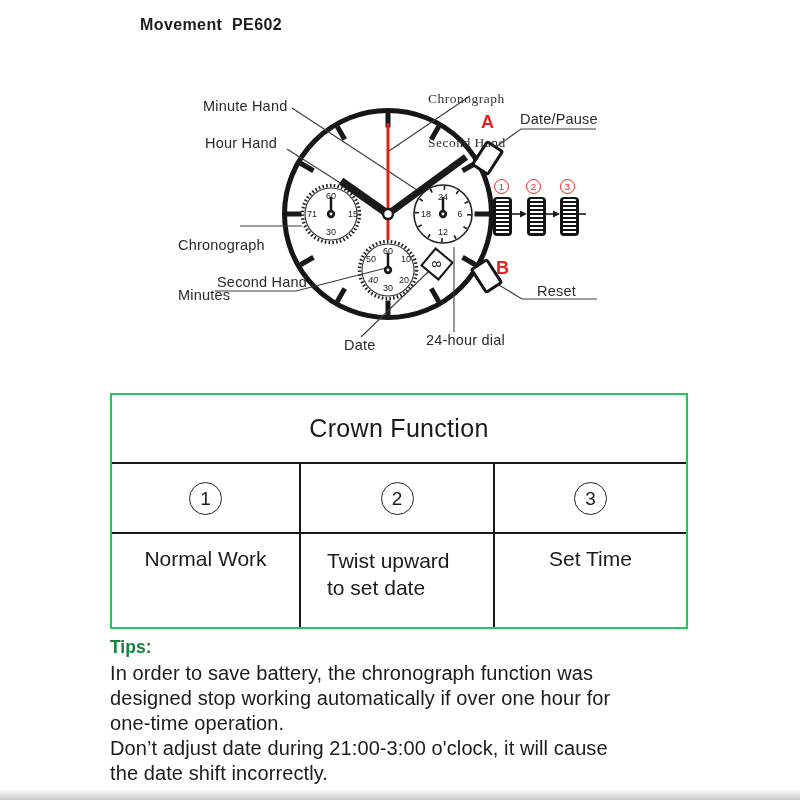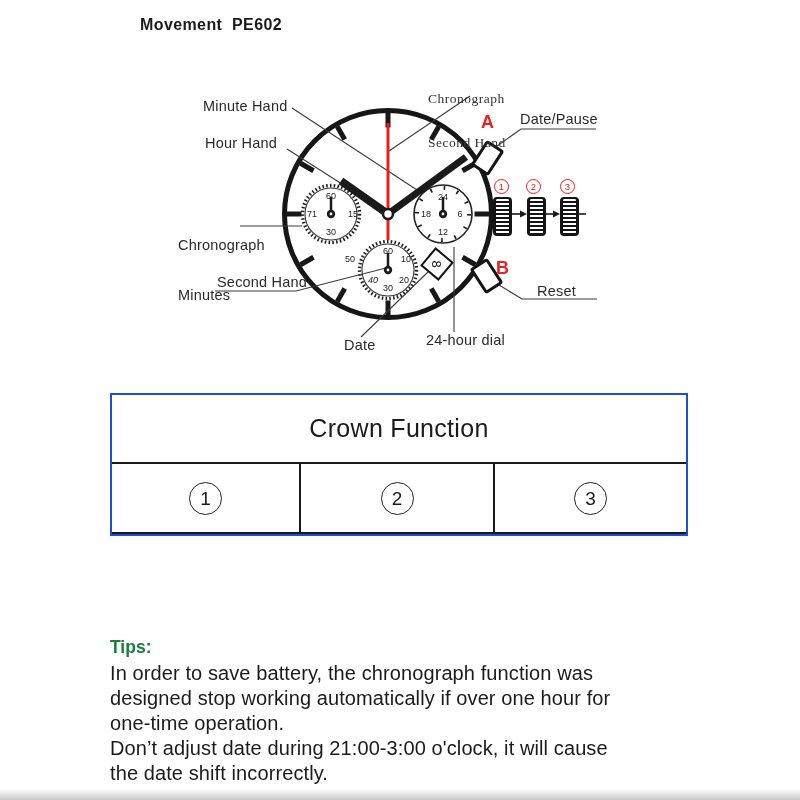--- a/index.html
+++ b/index.html
@@ -28,21 +28,21 @@
   .pusher{position:absolute;width:15px;height:24px;border:3px solid #141414;border-radius:3px;
           background:#fff;}
   .crown{position:absolute;width:13px;height:35px;border:2px solid #141414;
          border-left-width:3px;border-right-width:3px;border-radius:4px;
          background:repeating-linear-gradient(to bottom,#fff 0 2px,#141414 2px 4px);}
   .red-circle-num{position:absolute;width:13px;height:13px;border:1.3px solid #e8231f;
                   border-radius:50%;color:#e8231f;font-size:9.5px;line-height:13px;
                   text-align:center;}
 
   
-  .crown-table{position:absolute;left:110px;top:393px;width:578px;border:2px solid #1d4ed8;
+  .crown-table{position:absolute;left:110px;top:393px;width:578px;border:2px solid #22c55e;
                box-sizing:border-box;background:#fff;}
   .ct-header{height:67px;border-bottom:2px solid #1a1a1a;display:flex;align-items:center;
              justify-content:center;font-size:25px;color:#1b1b1b;letter-spacing:.3px;}
   .ct-row{display:flex;}
   .ct-row2{height:68px;border-bottom:2px solid #1a1a1a;}
   .ct-row3{height:93px;}
   .ct-cell{box-sizing:border-box;display:flex;justify-content:center;}
   .ct-c1{width:187px;}
   .ct-c2{width:196px;border-left:2px solid #1a1a1a;border-right:2px solid #1a1a1a;}
   .ct-c3{width:191px;flex:1;}
@@ -149,21 +149,21 @@
     <span class="subnum" style="left:443px;top:197px;">24</span>
     <span class="subnum" style="left:460px;top:214px;">6</span>
     <span class="subnum" style="left:443px;top:232px;">12</span>
     <span class="subnum" style="left:426px;top:214px;">18</span>
 
     <span class="subnum" style="left:388px;top:251px;">60</span>
     <span class="subnum" style="left:406px;top:259px;">10</span>
     <span class="subnum" style="left:404px;top:280px;">20</span>
     <span class="subnum" style="left:388px;top:288px;">30</span>
     <span class="subnum" style="left:373px;top:280px;font-style:italic;">40</span>
-    <span class="subnum" style="left:350px;top:259px;text-align:center;">50</span>
+    <span class="subnum" style="left:371px;top:259px;text-align:center;">50</span>
 
     <div class="date-window">
       <span>8</span>
     </div>
 
     <div class="pusher" style="left:477px;top:143px;transform:rotate(33deg);"></div>
     <div class="pusher" style="left:476px;top:261px;transform:rotate(-33deg);"></div>
 
     <div class="crown" style="left:493px;top:197px;"></div>
     <div class="crown" style="left:527px;top:197px;"></div>
@@ -198,20 +198,31 @@
       <div class="ct-cell ct-c1">
         <span class="black-circle-num">1</span>
       </div>
       <div class="ct-cell ct-c2">
         <span class="black-circle-num">2</span>
       </div>
       <div class="ct-cell ct-c3">
         <span class="black-circle-num">3</span>
       </div>
     </div>
+    <div class="ct-row ct-row3">
+      <div class="ct-cell ct-c1">
+        <span>Normal Work</span>
+      </div>
+      <div class="ct-cell ct-c2">
+        <span class="wrap-cell">Twist upward to set date</span>
+      </div>
+      <div class="ct-cell ct-c3">
+        <span>Set Time</span>
+      </div>
+    </div>
   </div>
 
   <div class="tips">
     <div class="tips-heading">Tips:</div>
     <div class="tips-line">In order to save battery, the chronograph function was</div>
     <div class="tips-line">designed stop working automatically if over one hour for</div>
     <div class="tips-line">one-time operation.</div>
     <div class="tips-line">Don’t adjust date during 21:00-3:00 o'clock, it will cause</div>
     <div class="tips-line">the date shift incorrectly.</div>
   </div>

